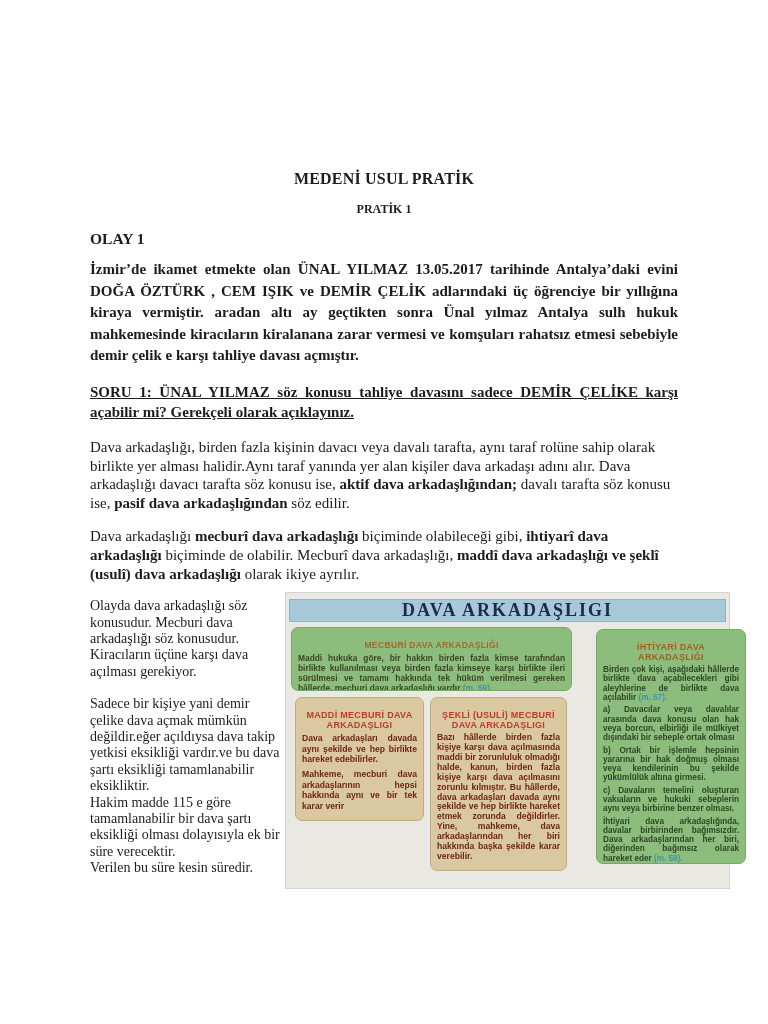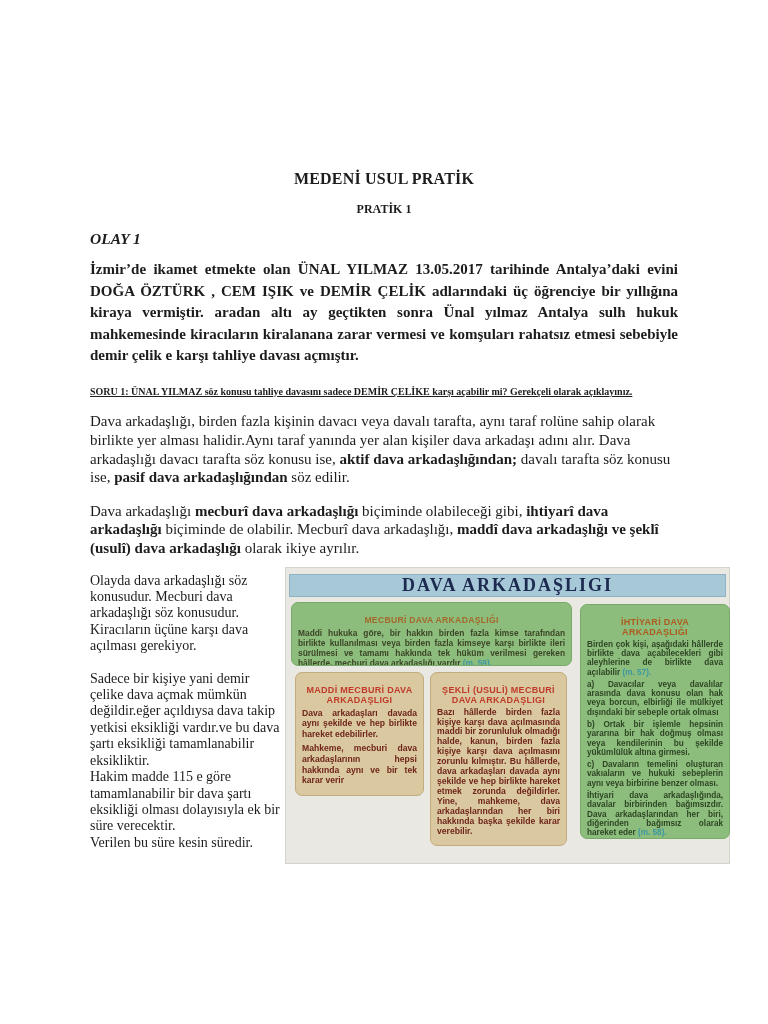--- a/index.html
+++ b/index.html
@@ -6,23 +6,23 @@
   body{
     width:768px;height:1024px;background:#ffffff;
     font-family:"Liberation Serif",serif;color:var(--page_text,#1c1c1c);
     overflow:hidden;
   }
   .doc{padding:122px 38px 0 90px;margin-top:48px;}
   .t-center{text-align:center;}
   .fullw{padding-right:52px;}
   .page-title{font-size:16px;font-weight:bold;letter-spacing:.2px;}
   .page-subtitle{font-size:12px;font-weight:bold;margin-top:14px;}
-  .case-heading{font-size:15.5px;font-weight:bold;margin-top:13px;font-style:italic;}
+  .case-heading{font-size:15.5px;font-weight:bold;margin-top:13px;}
   .para-intro{margin-top:11px;font-size:15px;line-height:21.6px;text-align:justify;}
-  .para-question{margin-top:13px;font-size:10px;line-height:20.5px;text-align:justify;}
+  .para-question{margin-top:13px;font-size:15px;line-height:20.5px;text-align:justify;}
   .para-body{margin-top:10px;font-size:15px;line-height:18.6px;}
   .para-body2{margin-top:12px;font-size:15px;line-height:18.6px;}
   .b{font-weight:bold;}
   .u{text-decoration:underline;}
   .ref{color:var(--ref,#3e98a2);}
 
   .wrap-section{margin-top:14px;font-size:14px;line-height:16.4px;}
   .wrap-section .notes p{margin:0;}
   .wrap-section .notes p:first-child{margin-bottom:16px;}
 
@@ -48,21 +48,21 @@
   .ig-box p{margin:0 0 4px;text-align:justify;}
   .mecburi{left:5px;top:34px;width:281px;height:64px;}
   .mecburi h4{color:var(--orange_title,#a4692a);font-size:8.6px;}
   .mecburi p{font-size:8.4px;line-height:10px;color:#3c4527;}
   .maddi{left:9px;top:104px;width:129px;height:124px;}
   .maddi h4{color:var(--red_title,#c03b2a);}
   .maddi p{font-size:8.6px;line-height:10.6px;}
   .sekli{left:144px;top:104px;width:137px;height:174px;}
   .sekli h4{color:var(--red_title,#c03b2a);}
   .sekli p{font-size:8.6px;line-height:9.9px;}
-  .ihtiyari{left:294px;top:36px;width:150px;height:235px;}
+  .ihtiyari{left:310px;top:36px;width:150px;height:235px;}
   .ihtiyari h4{color:var(--ihtiyari_title,#ad5c1e);}
   .ihtiyari p{font-size:8.2px;line-height:9.3px;margin-bottom:3px;}
 </style>
 </head>
 <body>
 
 <div class="doc">
 
   <div class="page-title t-center fullw">MEDENİ USUL PRATİK</div>
   <div class="page-subtitle t-center fullw">PRATİK 1</div>

